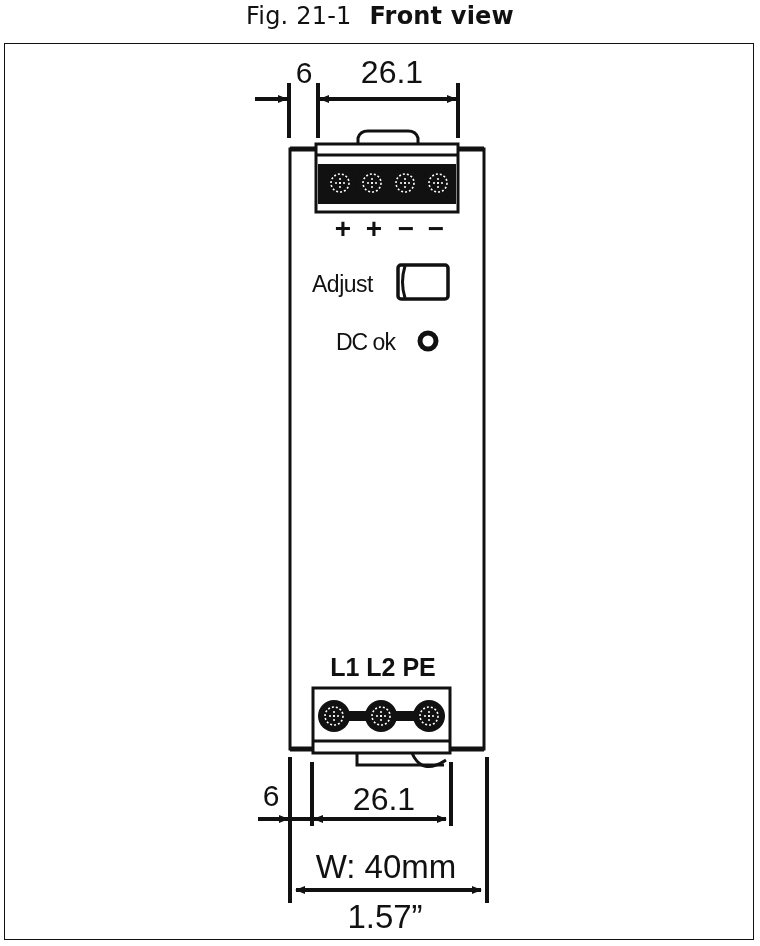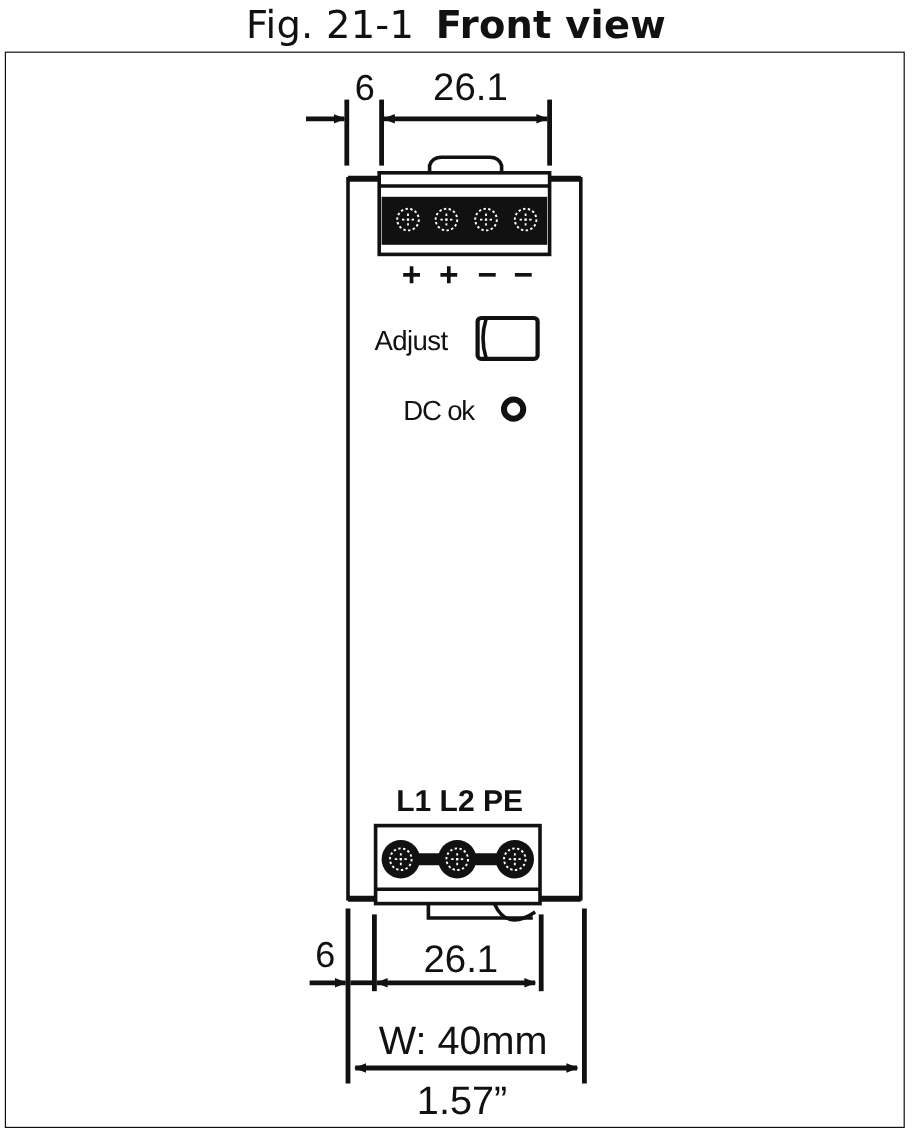--- a/index.html
+++ b/index.html
@@ -1,19 +1,19 @@
 <!DOCTYPE html>
 <html><head>
 <meta charset="utf-8">
 <style>
   html, body { margin: 0; padding: 0; background: #ffffff; }
   body { width: 760px; height: 946px; position: relative; overflow: hidden; }
   .caption {
     position: absolute; left: 0; top: 2px; width: 760px; text-align: center;
-    font-family: "DejaVu Sans", sans-serif; font-size: 32px; color: #111;
+    font-family: "DejaVu Sans", sans-serif; font-size: 24px; color: #111;
     letter-spacing: 0.2px;
   }
   .caption .fig { font-weight: normal; margin-right: 18px; }
   .caption .title { font-weight: bold; }
   .frame {
     position: absolute; left: 4px; top: 43px; width: 750px; height: 897px;
     border: 1.5px solid #111; box-sizing: border-box;
   }
   svg.drawing { position: absolute; left: 0; top: 0; }
   .lbl { font-family: "Liberation Sans", sans-serif; fill: #111; }

